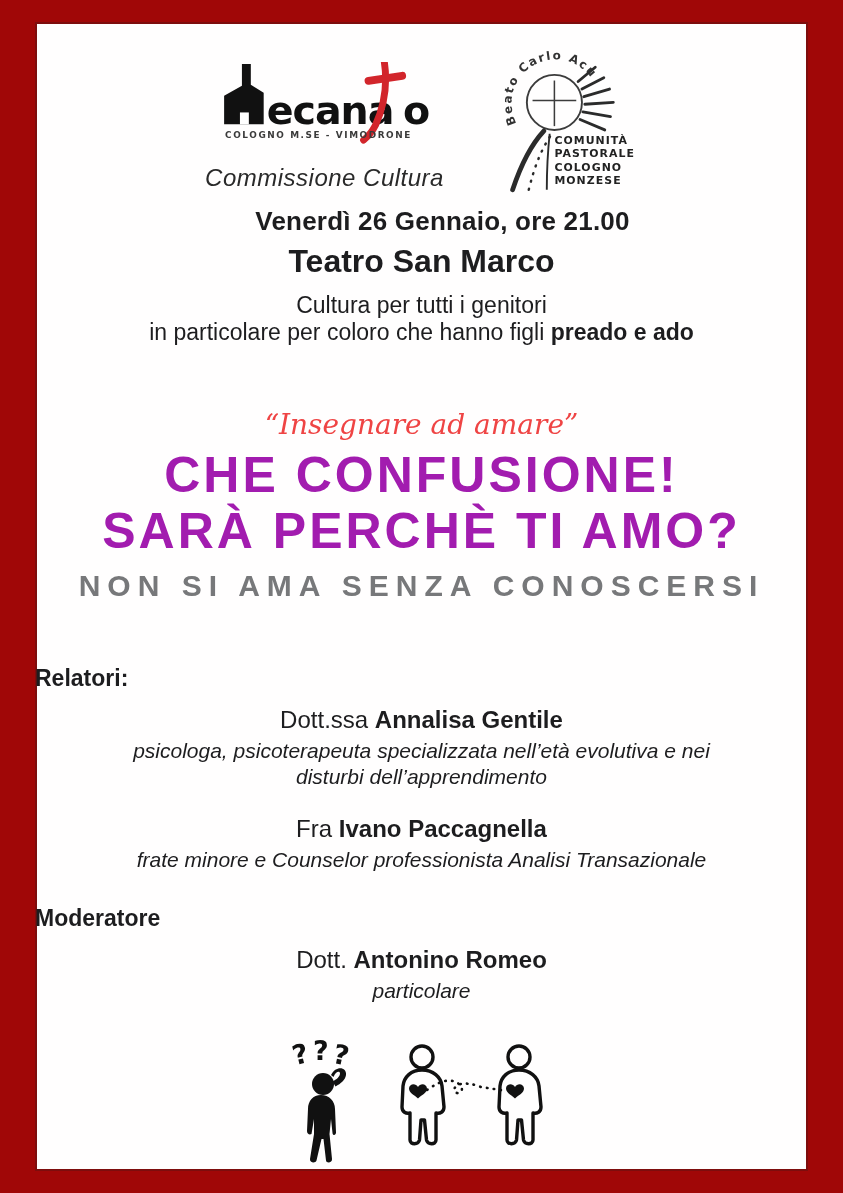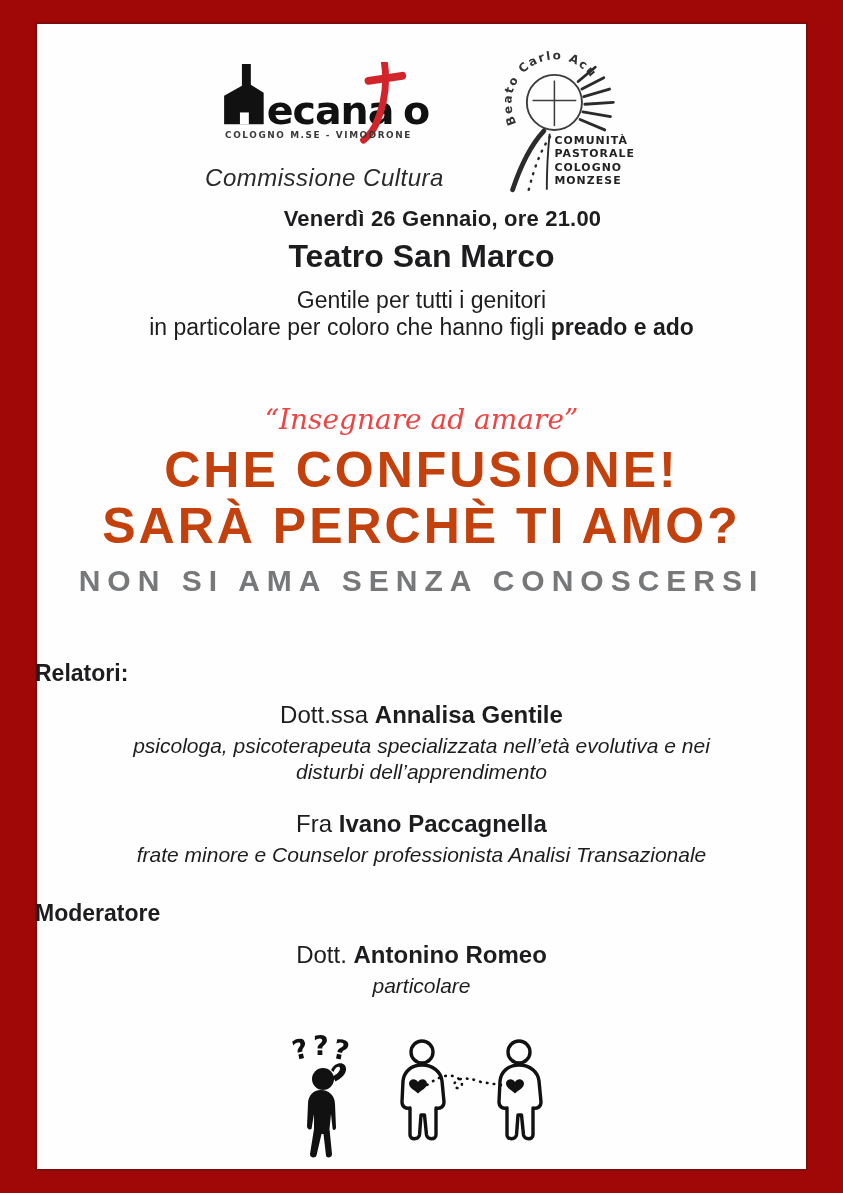--- a/index.html
+++ b/index.html
@@ -40,21 +40,21 @@
   .decanato-block { padding-top: 18px; }
   .commission {
     font-style: italic;
     font-size: 24px;
     color: #2a2a2a;
     margin-top: 8px;
     letter-spacing: 0.5px;
   }
   .event-datetime {
     margin-top: 12px;
-    font-size: 22px;
+    font-size: 26px;
     font-weight: bold;
     letter-spacing: 0.2px;
     padding-left: 42px;
   }
   .event-venue {
     margin-top: 6px;
     font-size: 32px;
     font-weight: bold;
   }
   .audience-1 { margin-top: 12px; font-size: 23px; }
@@ -66,21 +66,21 @@
     font-style: italic;
     font-size: 28px;
     color: #ef4444;
   }
   .main-title {
     margin-top: 6px;
     font-size: 50px;
     line-height: 1.12;
     font-weight: 800;
     letter-spacing: 3px;
-    color: #c2410c;
+    color: #a21caf;
   }
   .sub-title {
     margin-top: 10px;
     font-size: 30px;
     font-weight: 700;
     letter-spacing: 7px;
     color: #77787a;
   }
   .section-label {
     margin-top: 62px;
@@ -164,21 +164,21 @@
             <text x="72" y="118">PASTORALE</text>
             <text x="72" y="132">COLOGNO</text>
             <text x="72" y="146">MONZESE</text>
           </g>
         </svg>
       </div>
     </div>
 
     <div class="event-datetime">Venerdì 26 Gennaio, ore 21.00</div>
     <div class="event-venue">Teatro San Marco</div>
-    <div class="audience-1">Gentile per tutti i genitori</div>
+    <div class="audience-1">Cultura per tutti i genitori</div>
     <div class="audience-2"><span>in particolare per coloro che hanno figli </span><b>preado e ado</b></div>
 
     <div class="quote">“Insegnare ad amare”</div>
     <div class="main-title">
       <div>CHE CONFUSIONE!</div>
       <div>SARÀ PERCHÈ TI AMO?</div>
     </div>
     <div class="sub-title">NON SI AMA SENZA CONOSCERSI</div>
 
     <div class="section-label">Relatori:</div>

